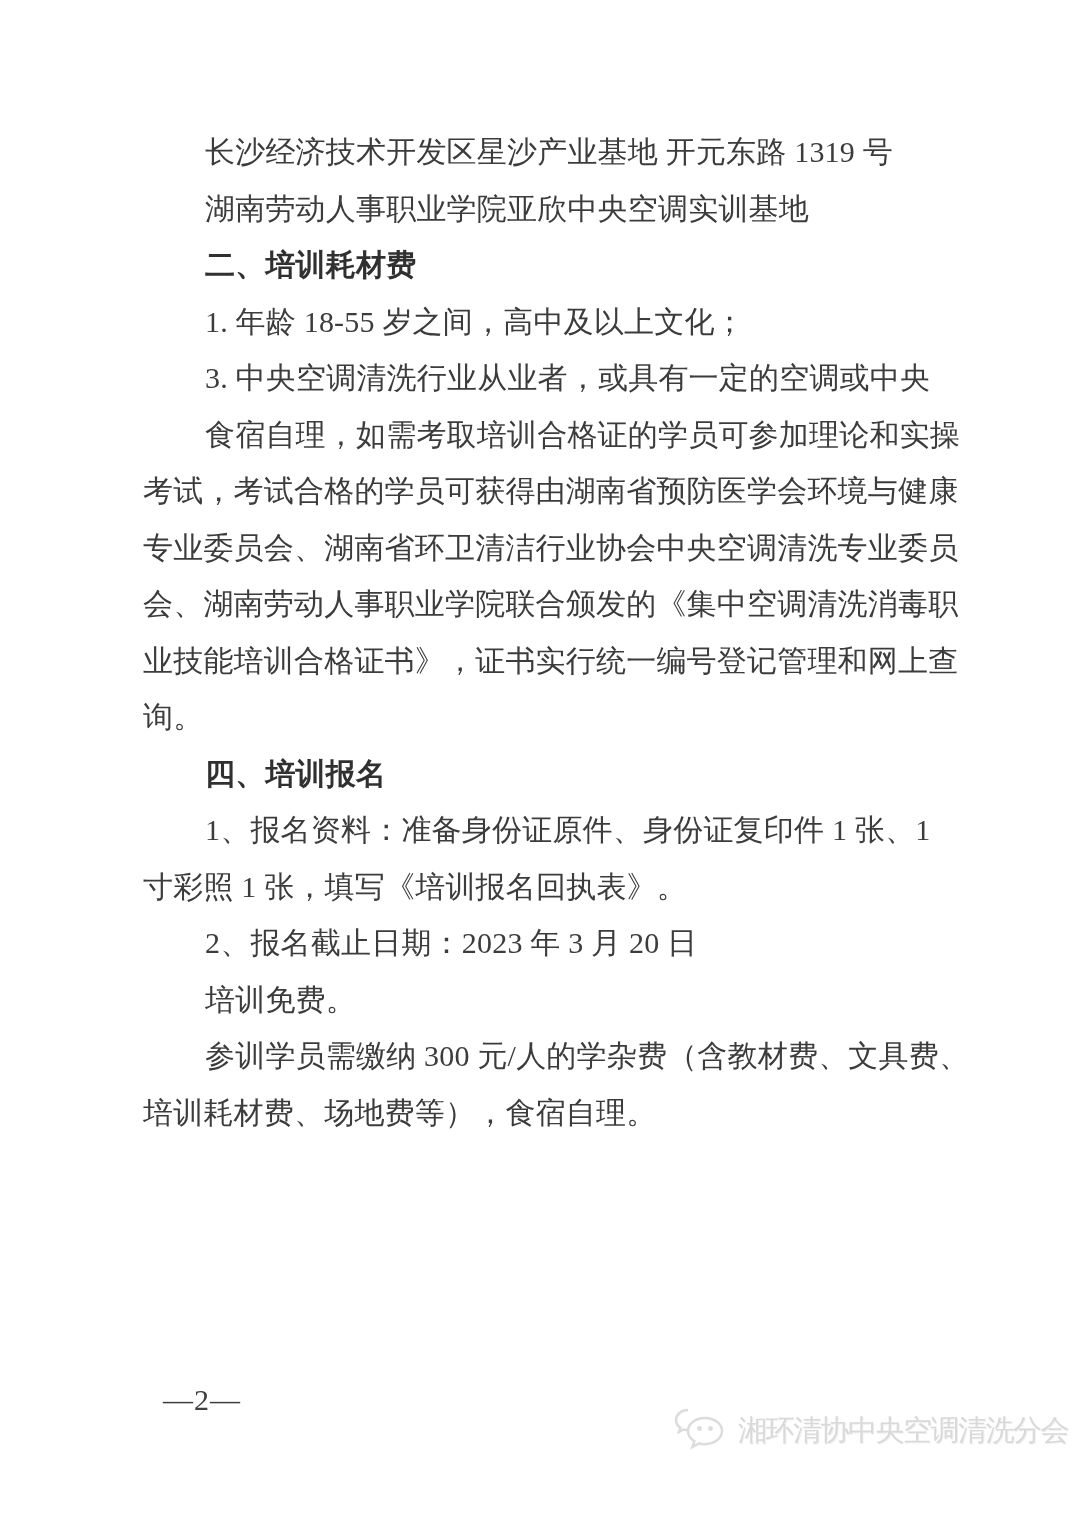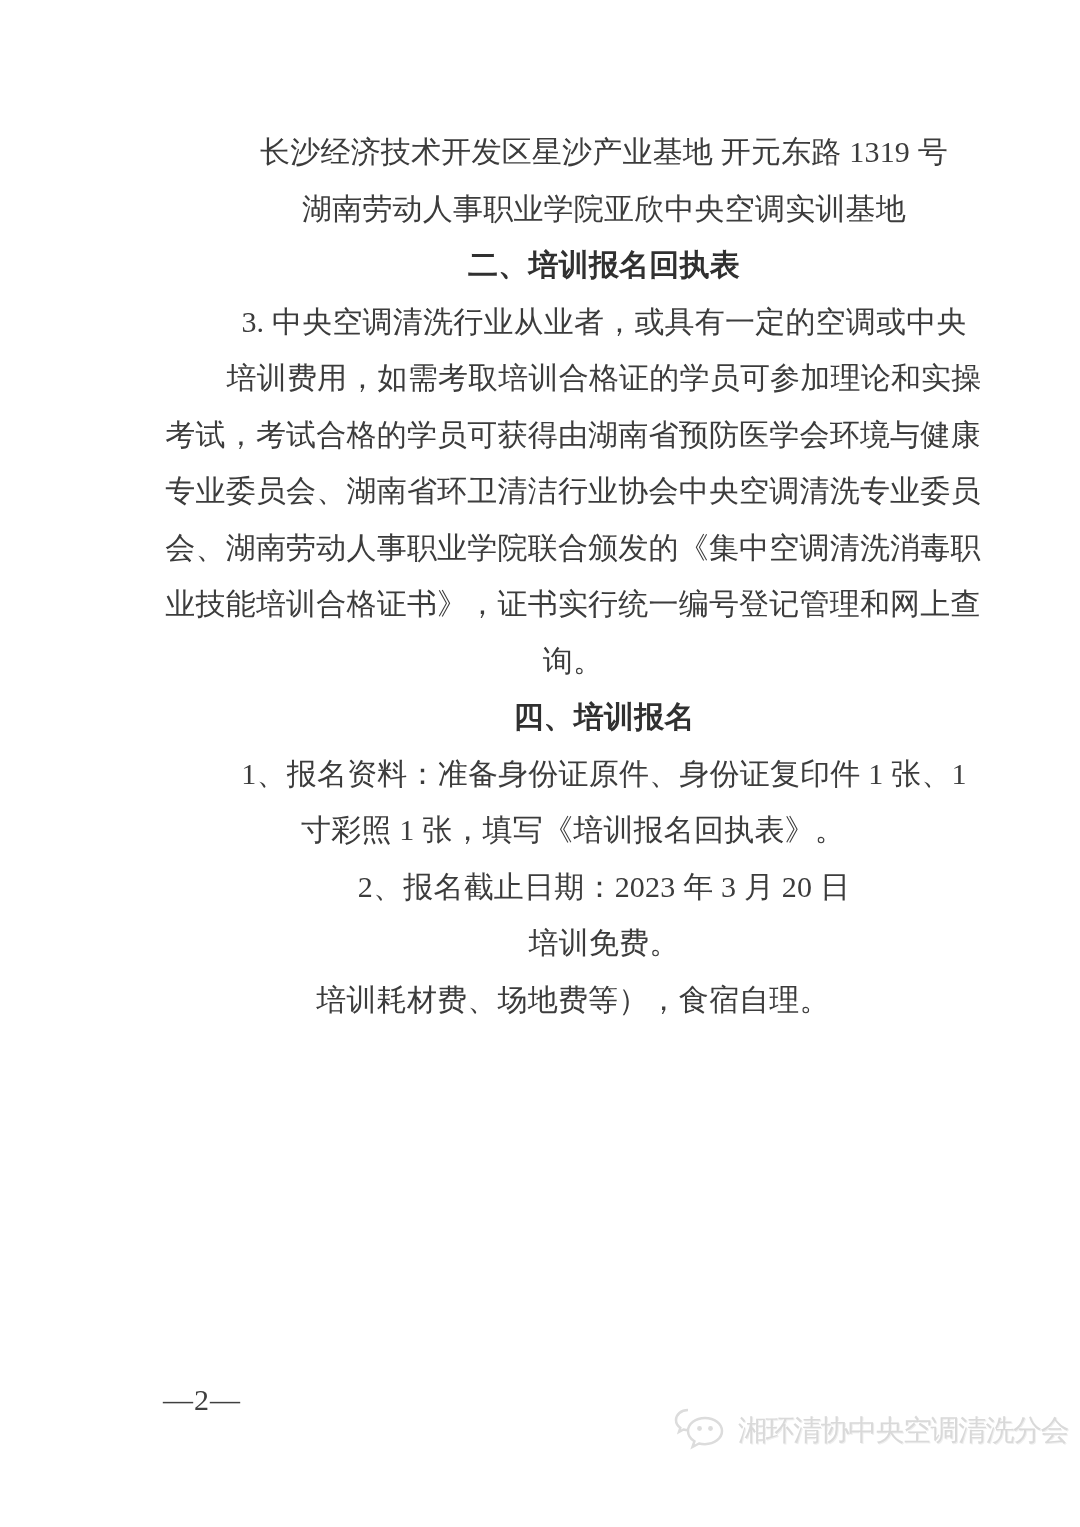--- a/index.html
+++ b/index.html
@@ -7,21 +7,20 @@
     padding: 0;
     background: #ffffff;
   }
   .page {
     position: relative;
     width: 1080px;
     height: 1469px;
     background: #ffffff;
     overflow: hidden;
     font-family: "Liberation Serif", "DejaVu Serif", serif;
-    text-align: center;
   }
   .text-block {
     position: absolute;
     left: 143px;
     top: 124px;
     width: 860px;
   }
   .doc-line {
     height: 56.5px;
     line-height: 56.5px;
@@ -65,33 +64,35 @@
 </style>
 </head>
 <body>
 
 <div class="page">
 
   <div class="text-block">
 
   <div class="doc-line indent">长沙经济技术开发区星沙产业基地 开元东路 1319 号</div>
       <div class="doc-line indent">湖南劳动人事职业学院亚欣中央空调实训基地</div>
-      <div class="doc-line indent bold">二、培训报名回执表</div>
+      <div class="doc-line indent bold">二、培训耗材费</div>
+      <div class="doc-line indent">1. 年龄 18-55 岁之间，高中及以上文化；</div>
       <div class="doc-line indent">3. 中央空调清洗行业从业者，或具有一定的空调或中央</div>
-      <div class="doc-line indent">培训费用，如需考取培训合格证的学员可参加理论和实操</div>
+      <div class="doc-line indent">食宿自理，如需考取培训合格证的学员可参加理论和实操</div>
       <div class="doc-line">考试，考试合格的学员可获得由湖南省预防医学会环境与健康</div>
       <div class="doc-line">专业委员会、湖南省环卫清洁行业协会中央空调清洗专业委员</div>
       <div class="doc-line">会、湖南劳动人事职业学院联合颁发的《集中空调清洗消毒职</div>
       <div class="doc-line">业技能培训合格证书》，证书实行统一编号登记管理和网上查</div>
       <div class="doc-line">询。</div>
       <div class="doc-line indent bold">四、培训报名</div>
       <div class="doc-line indent">1、报名资料：准备身份证原件、身份证复印件 1 张、1</div>
       <div class="doc-line">寸彩照 1 张，填写《培训报名回执表》。</div>
       <div class="doc-line indent">2、报名截止日期：2023 年 3 月 20 日</div>
       <div class="doc-line indent">培训免费。</div>
+      <div class="doc-line indent">参训学员需缴纳 300 元/人的学杂费（含教材费、文具费、</div>
       <div class="doc-line">培训耗材费、场地费等），食宿自理。</div>
     </div>
 
   <div class="page-number">—2—</div>
 
   <div class="watermark">
     <span>
       <svg width="56" height="50" viewBox="0 0 56 50">
         <g fill="none" stroke="#dcdcdc" stroke-width="2.5">
           <path d="M 16 4 C 9 4 4 8.5 4 14 C 4 17.2 5.7 20 8.3 21.8 L 7 26 L 11.5 23.5 C 12.9 23.9 14.4 24.1 16 24.1"></path>

